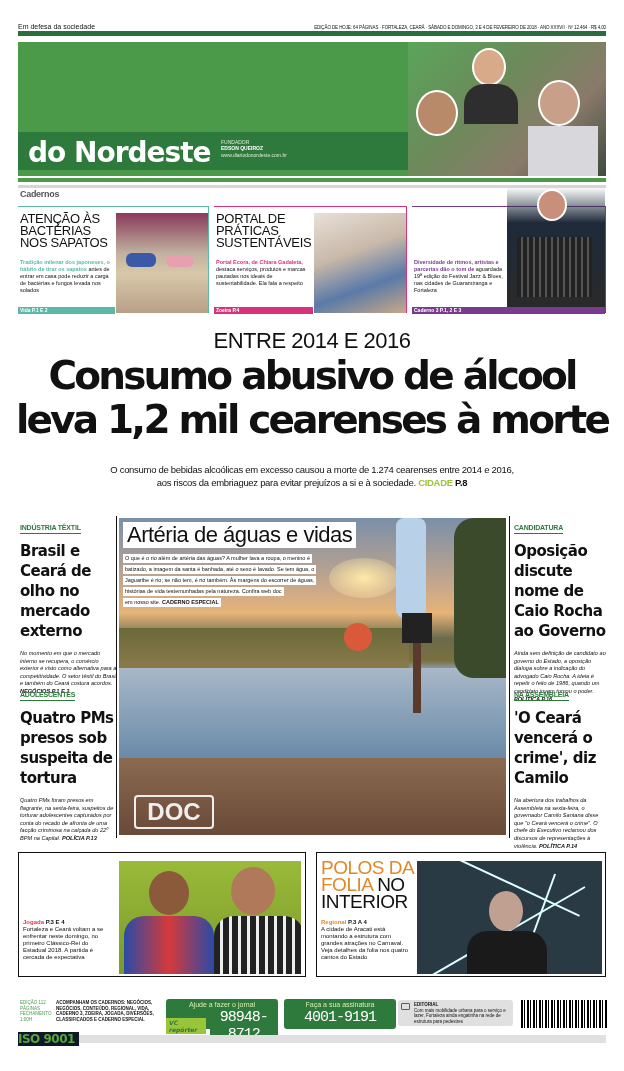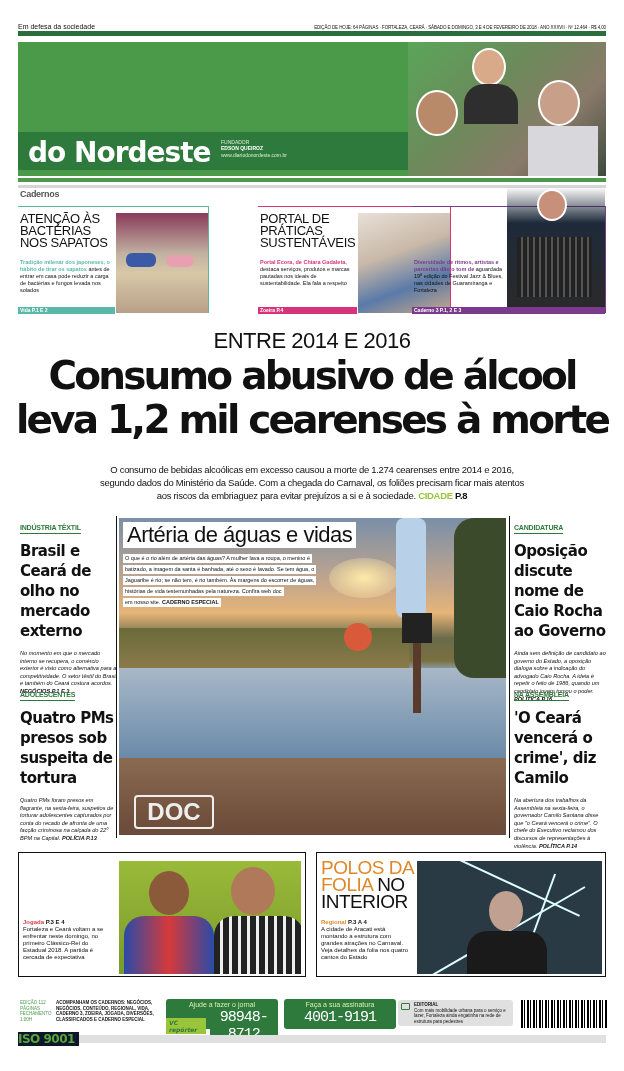--- a/index.html
+++ b/index.html
@@ -107,21 +107,21 @@
   </div>
   <div class="img" style="left:98px;width:92px;height:100px;background:linear-gradient(180deg,#8a3a5a 0%,#c0b0a0 40%,#d8c8a8 60%,#b8a088 100%);">
     <div class="abs" style="left:10px;top:40px;width:30px;height:14px;background:#3a5aa8;border-radius:6px;"></div>
     <div class="abs" style="left:50px;top:42px;width:28px;height:12px;background:#e8a0b0;border-radius:6px;"></div>
   </div>
   <div class="foot" style="width:97px;background:#5ab8a8;">
     <span>Vida</span> <span>P.1 E 2</span>
   </div>
 </div>
 
-<div class="abs card" style="left:214px;width:193px;border-color:#d6337a;border-left:none;margin-left:44px;">
+<div class="abs card" style="left:214px;width:193px;border-color:#d6337a;border-left:none;">
   <div class="title" style="width:95px;">PORTAL DE PRÁTICAS SUSTENTÁVEIS</div>
   <div class="lead">
     <span class="hl" style="color:#d6337a;">Portal Ecora, de Chiara Gadaleta,</span>
     <span>destaca serviços, produtos e marcas pautadas nos ideais de sustentabilidade. Ela fala a respeito</span>
   </div>
   <div class="img" style="left:100px;width:92px;height:100px;background:linear-gradient(160deg,#e8e0d8 0%,#c8b8a8 40%,#5a7aa8 70%,#c8a888 100%);"></div>
   <div class="foot" style="width:99px;background:#d6337a;">
     <span>Zoeira</span> <span>P.4</span>
   </div>
 </div>
@@ -140,21 +140,20 @@
   </div>
 </div>
 
 <div class="abs kicker">ENTRE 2014 E 2016</div>
 <div class="abs headline">
   <div>Consumo abusivo de álcool</div>
   <div>leva 1,2 mil cearenses à morte</div>
 </div>
 <div class="abs deck">
   <div>O consumo de bebidas alcoólicas em excesso causou a morte de 1.274 cearenses entre 2014 e 2016,</div>
-  <div>segundo dados do Ministério da Saúde. Com a chegada do Carnaval, os foliões precisam ficar mais atentos</div>
   <div><span>aos riscos da embriaguez para evitar prejuízos a si e à sociedade.</span> <span class="sec">CIDADE</span> <span class="pg">P.8</span></div>
 </div>
 
 <div class="abs side" style="left:20px;top:516px;">
   <div class="label">INDÚSTRIA TÊXTIL</div>
   <div class="h">Brasil e Ceará de olho no mercado externo</div>
   <div class="b"><span>No momento em que o mercado interno se recupera, o comércio exterior é visto como alternativa para a competitividade. O setor têxtil do Brasil e também do Ceará costura acordos.</span> <b>NEGÓCIOS P.1 E 3</b></div>
 </div>
 <div class="abs side" style="left:20px;top:683px;">
   <div class="label">ADOLESCENTES</div>

